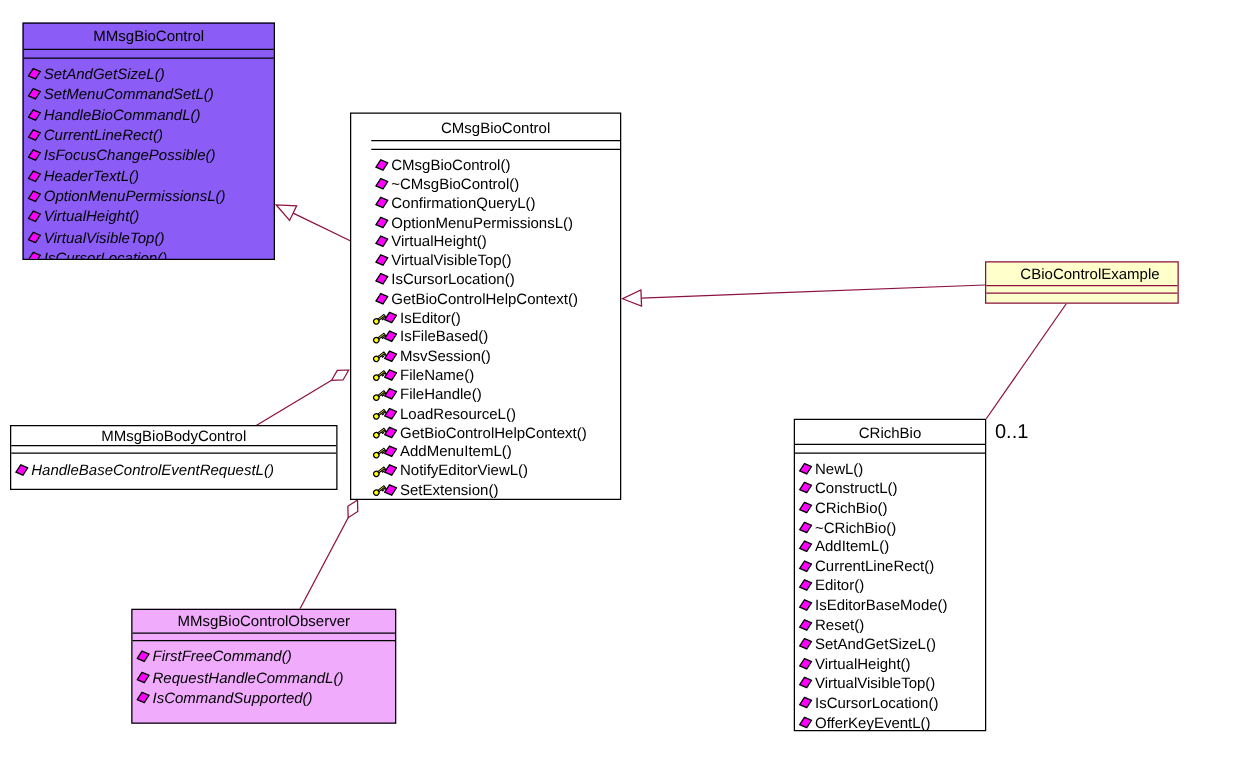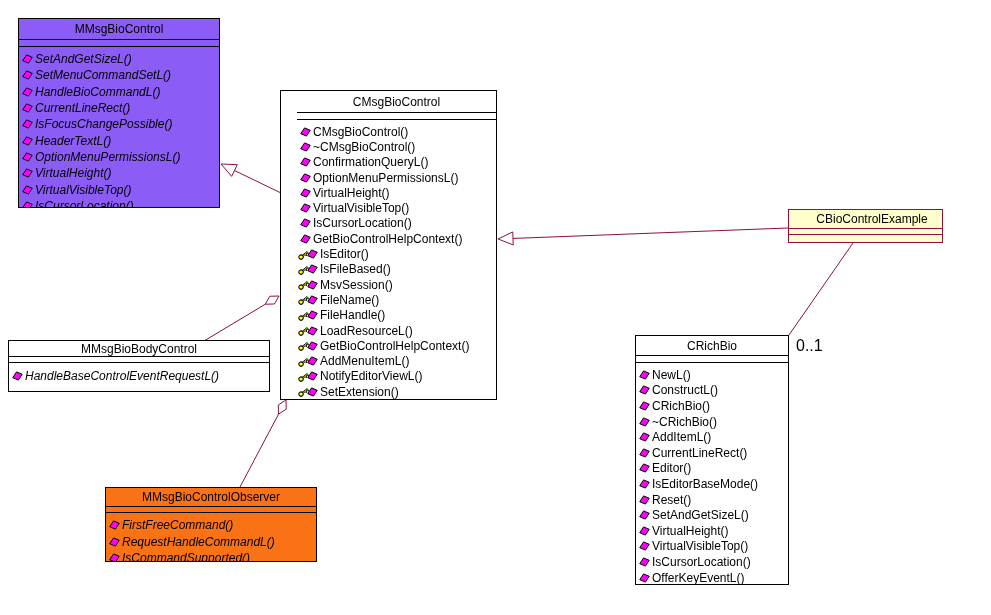--- a/index.html
+++ b/index.html
@@ -498,21 +498,21 @@
         <div class="method-row" style="height: 15.6px;">
           <span class="m-icon diamond">
             <svg viewBox="0 0 12 11" width="11" height="10">
               <polygon points="0.8,7.4 5,1 11.2,3.6 7,10" fill="#FF00FF" stroke="#000" stroke-width="1.1"></polygon>
             </svg>
           </span>
           <span class="m-label">OfferKeyEventL()</span>
         </div>
       </div>
     </div>
-    <div class="class-box" style="left: 105px; top: 487px; width: 212px; height: 75px; background: #f97316; border-color: rgb(0, 0, 0);">
+    <div class="class-box" style="left: 105px; top: 487px; width: 212px; height: 92px; background: #f0abfc; border-color: rgb(0, 0, 0);">
       <div class="class-title" style="height: 18px;">MMsgBioControlObserver</div>
       <div class="compartment" style="border-top-color: rgb(0, 0, 0); height: 5px;"></div>
       <div class="compartment methods" style="border-top-color: rgb(0, 0, 0);">
         <div class="method-row italic" style="height: 16.5px;">
           <span class="m-icon diamond">
             <svg viewBox="0 0 12 11" width="11" height="10">
               <polygon points="0.8,7.4 5,1 11.2,3.6 7,10" fill="#FF00FF" stroke="#000" stroke-width="1.1"></polygon>
             </svg>
           </span>
           <span class="m-label">FirstFreeCommand()</span>

